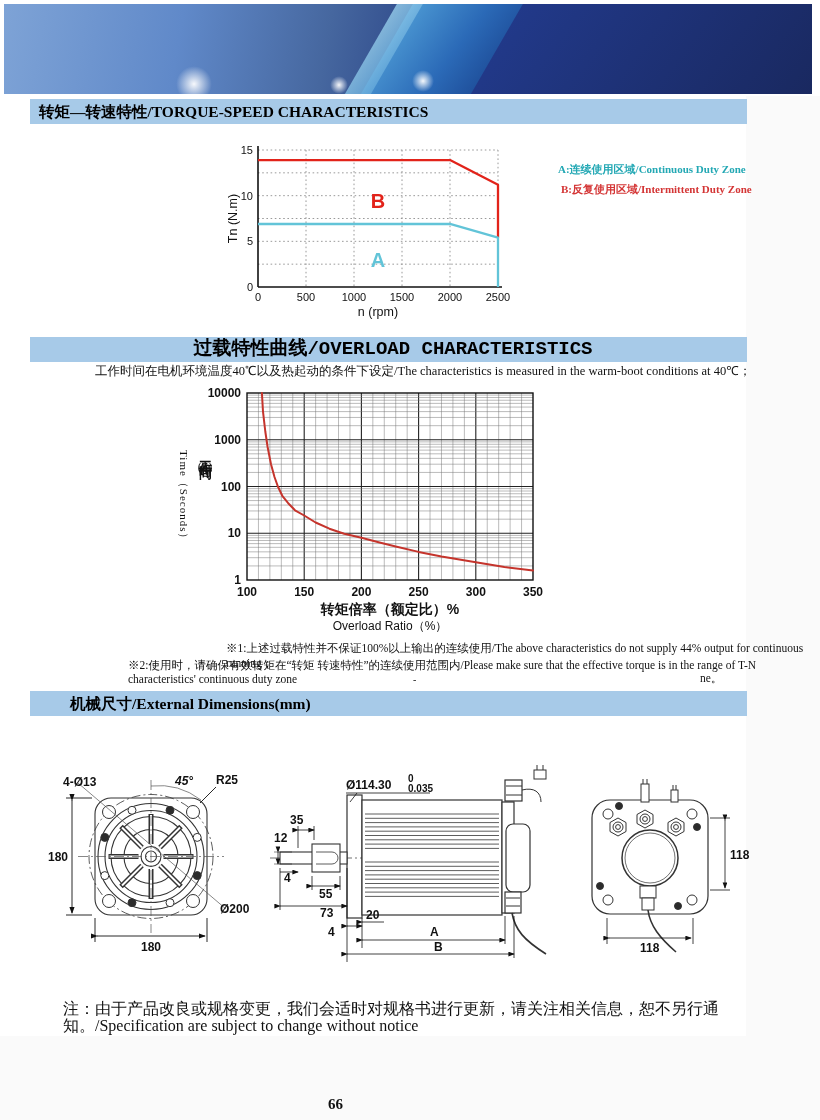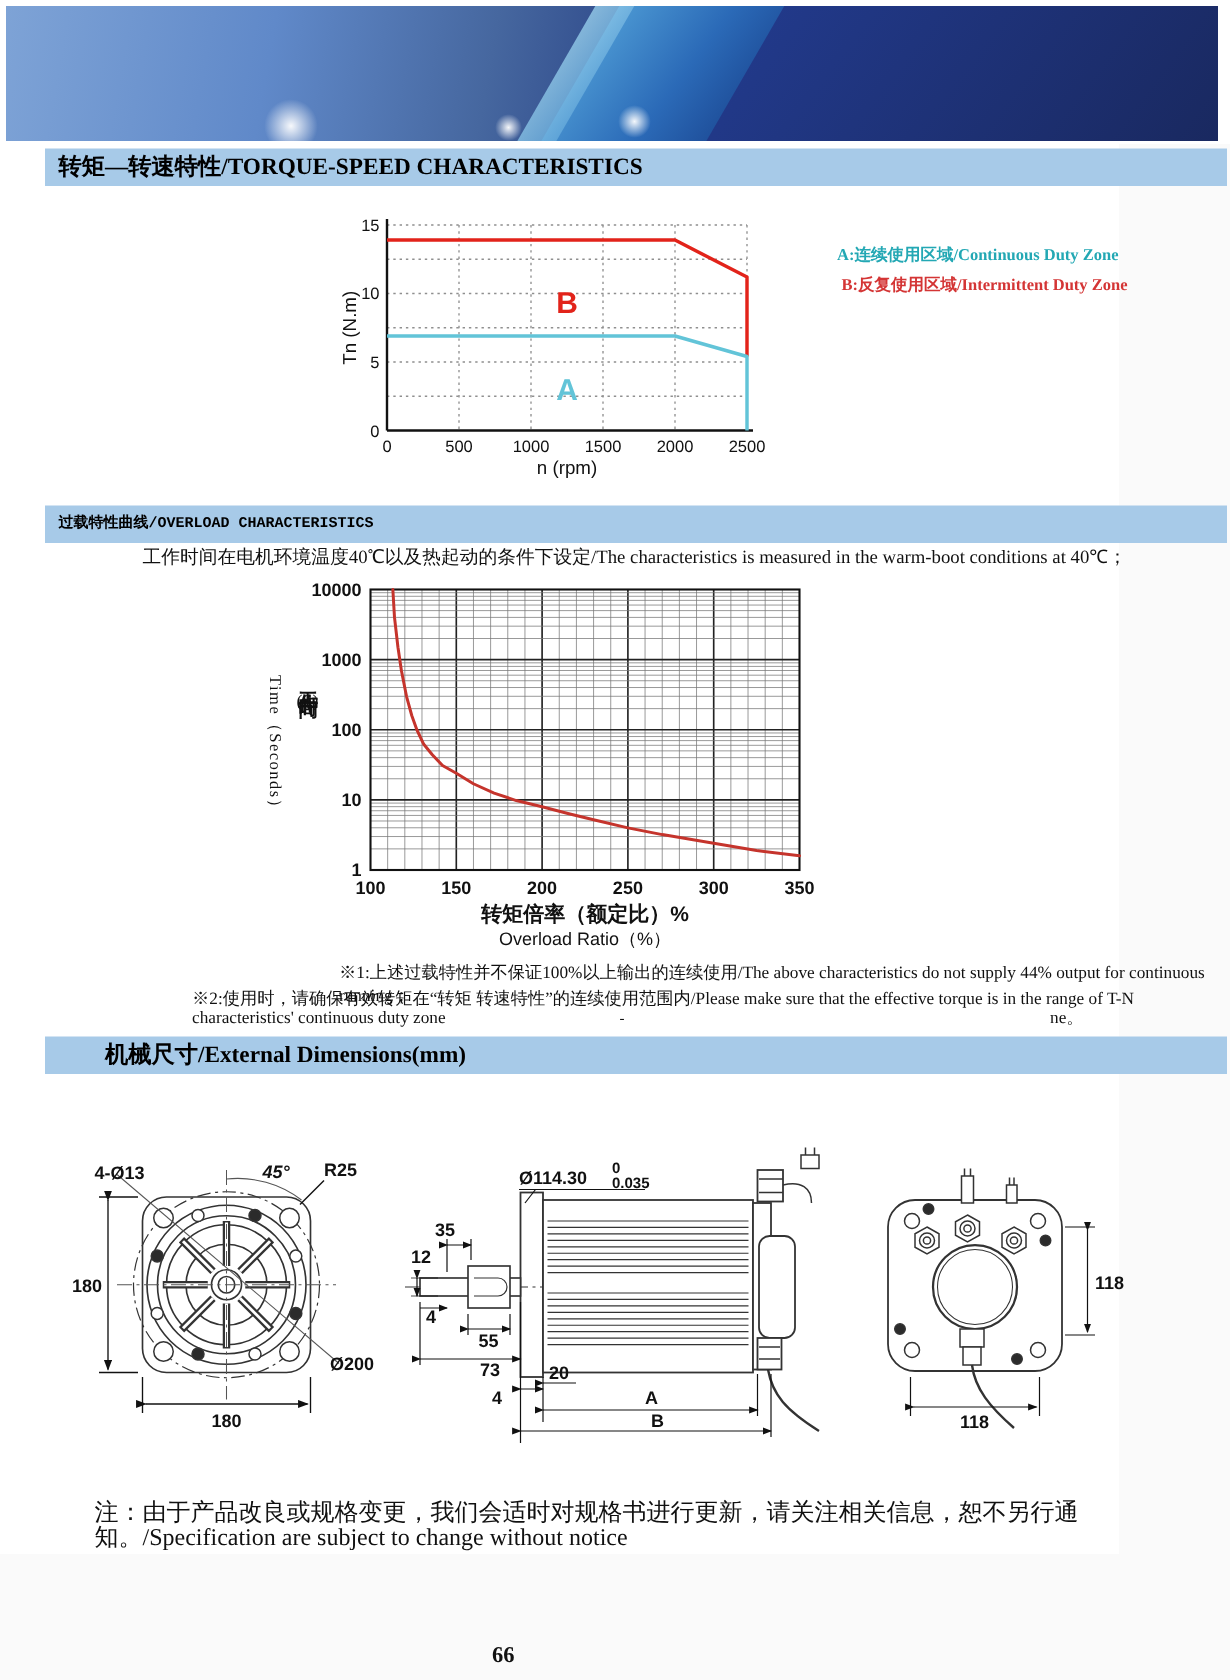--- a/index.html
+++ b/index.html
@@ -23,25 +23,25 @@
     background:linear-gradient(100deg,#4f9fd8 0%,#2b6cba 60%,#1e4f9a 100%);opacity:.95;
   }
   .banner .stripe-b{
     position:absolute;left:45%;top:-30px;width:26px;height:160px;
     transform:skewX(-30deg);background:linear-gradient(100deg,#9fd4ee,#5da4d8);opacity:.8;
   }
   .flare{position:absolute;border-radius:50%;
     background:radial-gradient(circle,rgba(255,255,255,.95) 0%,rgba(255,255,255,0) 70%);}
   
   .secbar{
-    left:30px;width:788px;height:25px;background:#a7cae8;
+    left:30px;width:717px;height:25px;background:#a7cae8;
     font-weight:bold;font-size:15.5px;line-height:25px;padding-left:9px;
     box-sizing:border-box;color:#000;white-space:nowrap;
   }
-  .secbar.mono{font-family:"Liberation Mono", monospace;font-size:10px;font-weight:bold;}
+  .secbar.mono{font-family:"Liberation Mono", monospace;font-size:19px;font-weight:bold;text-align:center;}
   
   .subtitle{font-size:12.5px;}
   .note{font-size:11.5px;}
   .legend-line{font-size:11px;font-weight:bold;white-space:nowrap;}
   .legend-a{color:#23a8b4;text-align:right;}
   .legend-b{color:#d43535;}
   .footnote{font-size:16px;line-height:17px;margin-left:25px;}
   .pagenum{font-size:15px;font-weight:bold;}
   .gray-strip{background:#fafafa;}
   

